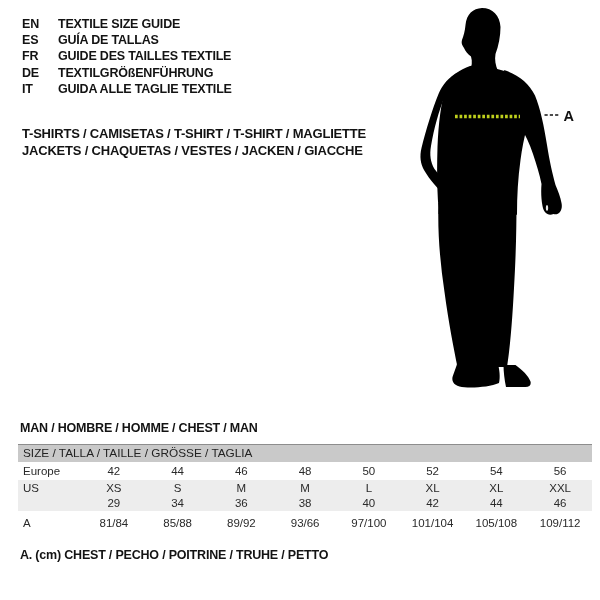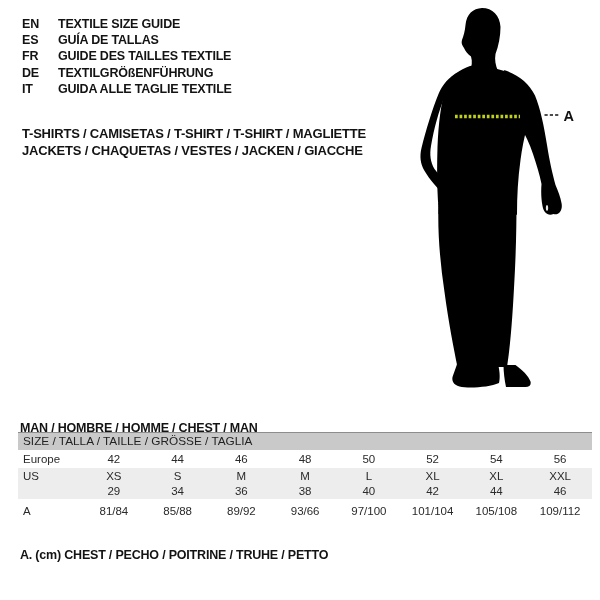--- a/index.html
+++ b/index.html
@@ -13,21 +13,21 @@
   .lang-code { width:36px; font-size:12.5px; font-weight:700; letter-spacing:-0.2px; }
   .lang-text { font-size:12.5px; font-weight:700; letter-spacing:-0.2px; white-space:nowrap; }
   
   .categories { position:absolute; left:22px; top:109px; font-size:13px; font-weight:700;
     line-height:17.3px; letter-spacing:-0.2px; white-space:nowrap;margin-top:16px; }
   
   .figure-wrap { position:absolute; left:400px; top:0; width:200px; height:400px; }
   
   .section-title { position:absolute; left:20px; top:421px; font-size:12.5px; font-weight:700; letter-spacing:-0.2px; }
   
-  .size-table { position:absolute; left:18px; top:432px; width:574px; font-size:11.5px; color:#2a2a2a; }
+  .size-table { position:absolute; left:18px; top:444px; width:574px; font-size:11.5px; color:#2a2a2a; }
   .t-header { height:17px; line-height:17px; background:#c9c9c9; border-top:1px solid #8d8d8d;
     padding-left:5px; font-size:11.8px; color:#222; }
   .t-row { display:flex; }
   .t-row .lbl { width:64px; padding-left:5px; box-sizing:border-box; text-align:left; }
   .t-row .val { flex:1; text-align:center; }
   .r-europe { height:18px; line-height:18px; }
   .r-us1 { height:16px; line-height:17px; background:#ededed; }
   .r-us2 { height:15px; line-height:14px; background:#ededed; }
   .r-a { height:24px; line-height:24px; }
   

